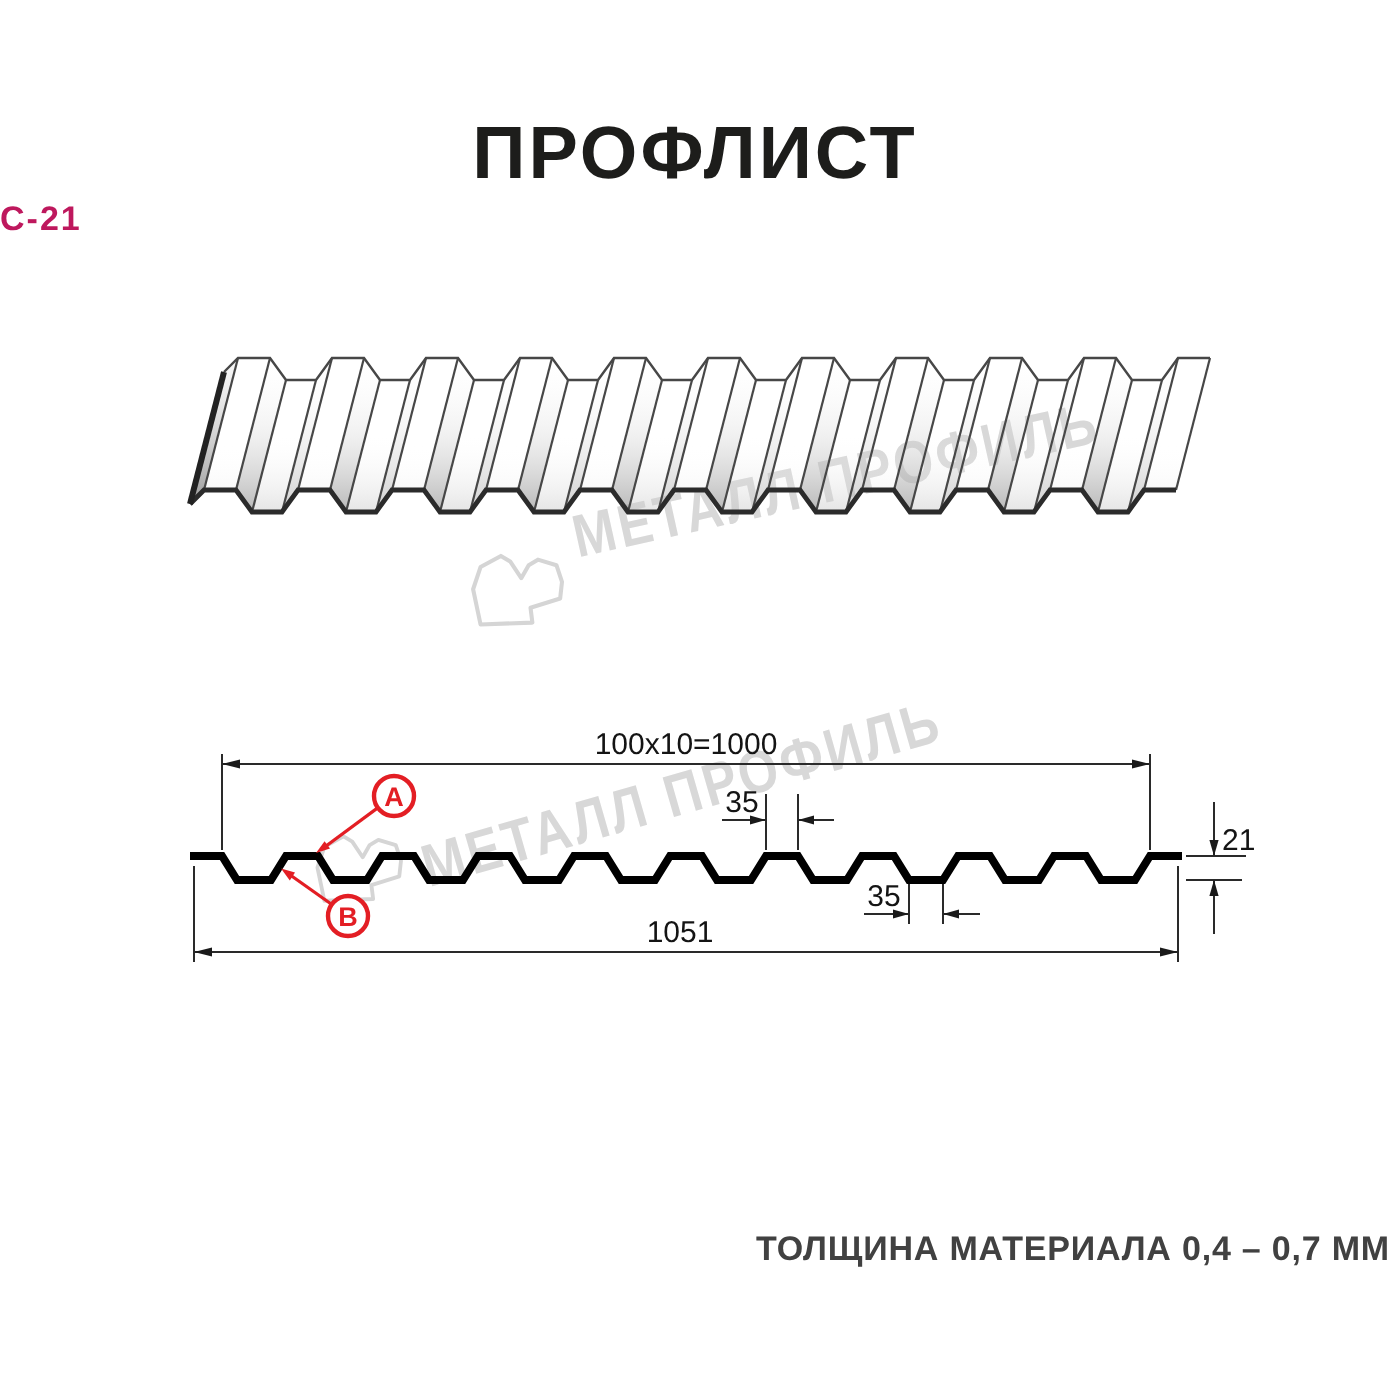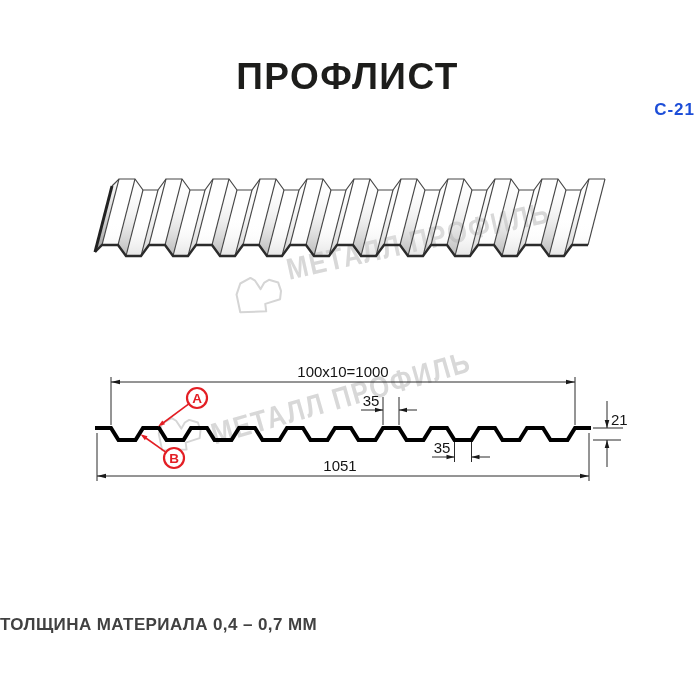--- a/index.html
+++ b/index.html
@@ -1,23 +1,23 @@
 <!DOCTYPE html>
 <html><head>
 <meta charset="utf-8">
 <style>
   html,body{margin:0;padding:0;background:#fff;}
   .canvas{position:relative;width:695px;height:700px;background:#ffffff;overflow:hidden;
           font-family:"Liberation Sans", sans-serif;}
 
   .title{position:absolute;top:56px;left:0;width:100%;text-align:center;
          font-size:37px;font-weight:bold;letter-spacing:1.5px;color:#1d1d1b;}
-  .subtitle{position:absolute;top:100px;left:0;width:100%;text-align:right;
-         font-size:17px;font-weight:bold;letter-spacing:1px;color:#1d4ed8;}
-  .footer{position:absolute;top:615px;left:0;width:100%;text-align:left;
+  .subtitle{position:absolute;top:100px;left:0;width:100%;text-align:left;
+         font-size:17px;font-weight:bold;letter-spacing:1px;color:#be185d;}
+  .footer{position:absolute;top:615px;left:0;width:100%;text-align:right;
          font-size:17px;font-weight:bold;letter-spacing:.4px;color:#414141;}
 
   .wmlogo{position:absolute;}
   .wmtext{position:absolute;height:30px;line-height:30px;white-space:nowrap;
           font-size:30px;font-weight:bold;letter-spacing:2px;color:#d8d8d8;
           transform-origin:0 50%;}
   .wm1t{left:287px;top:255px;transform:rotate(-12.5deg) scaleX(0.85);}
   .wm2t{left:212px;top:420px;transform:rotate(-16deg) scaleX(0.85);}
 
   svg{position:absolute;left:0;}

